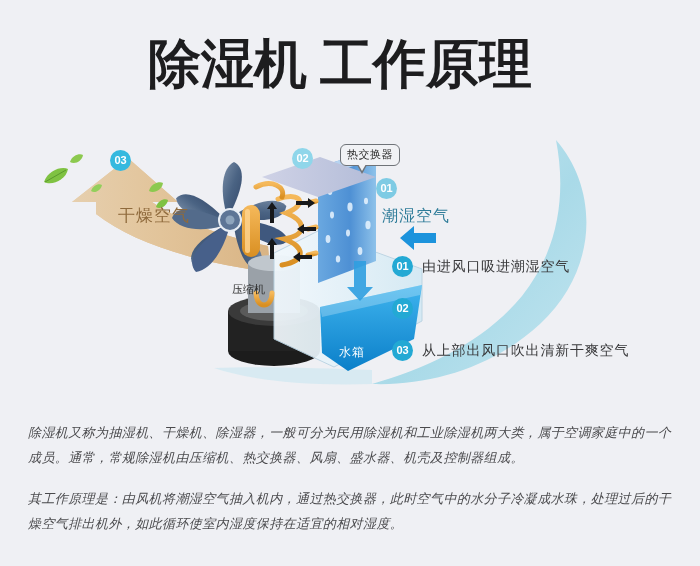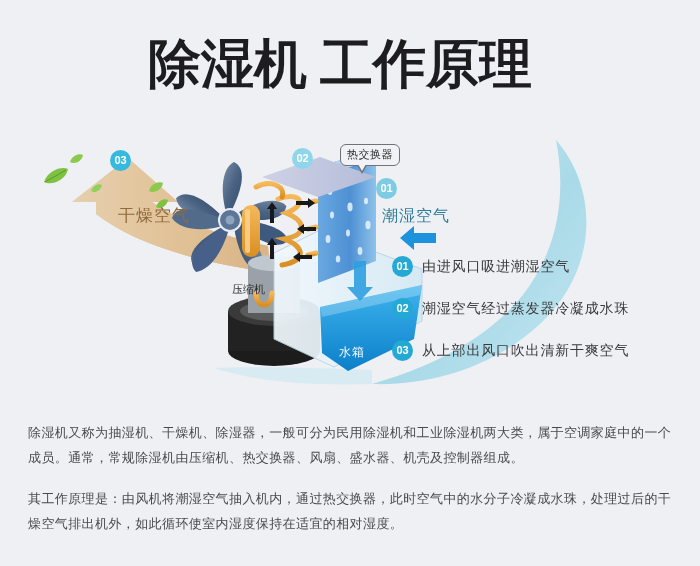--- a/index.html
+++ b/index.html
@@ -113,21 +113,21 @@
     width:21px;height:21px;border-radius:50%;
     background:#23a9d4;color:#fff;
     font-size:11px;font-weight:bold;line-height:21px;text-align:center;
     margin-right:9px;
   }
   .lg-text{
     font-size:14px;color:#39393b;letter-spacing:0.8px;white-space:nowrap;
   }
 
   
-  .para-block{position:absolute;left:28px;top:420px;width:648px;}
+  .para-block{position:absolute;left:28px;top:420px;width:648px;font-style:italic;}
   .para{
     font-size:13px;color:#4a4a4d;
     line-height:25px;letter-spacing:0.4px;
     margin:0 0 16px 0;
     text-align:left;
   }
   .para:last-child{margin-bottom:10px;}
 </style>
 </head>
 <body>
@@ -309,21 +309,20 @@
     <div class="lbl lbl-tank">水箱</div>
   </div>
 
   <div class="legend">
     <div class="legend-row">
       <div class="lg-badge">01</div>
       <div class="lg-text">由进风口吸进潮湿空气</div>
     </div>
     <div class="legend-row">
       <div class="lg-badge">02</div>
-      <div class="lg-text">潮湿空气经过蒸发器冷凝成水珠</div>
     </div>
     <div class="legend-row">
       <div class="lg-badge">03</div>
       <div class="lg-text">从上部出风口吹出清新干爽空气</div>
     </div>
   </div>
 
   <div class="para-block">
     <p class="para">除湿机又称为抽湿机、干燥机、除湿器，一般可分为民用除湿机和工业除湿机两大类，属于空调家庭中的一个成员。通常，常规除湿机由压缩机、热交换器、风扇、盛水器、机壳及控制器组成。</p>
     <p class="para">其工作原理是：由风机将潮湿空气抽入机内，通过热交换器，此时空气中的水分子冷凝成水珠，处理过后的干燥空气排出机外，如此循环使室内湿度保持在适宜的相对湿度。</p>

